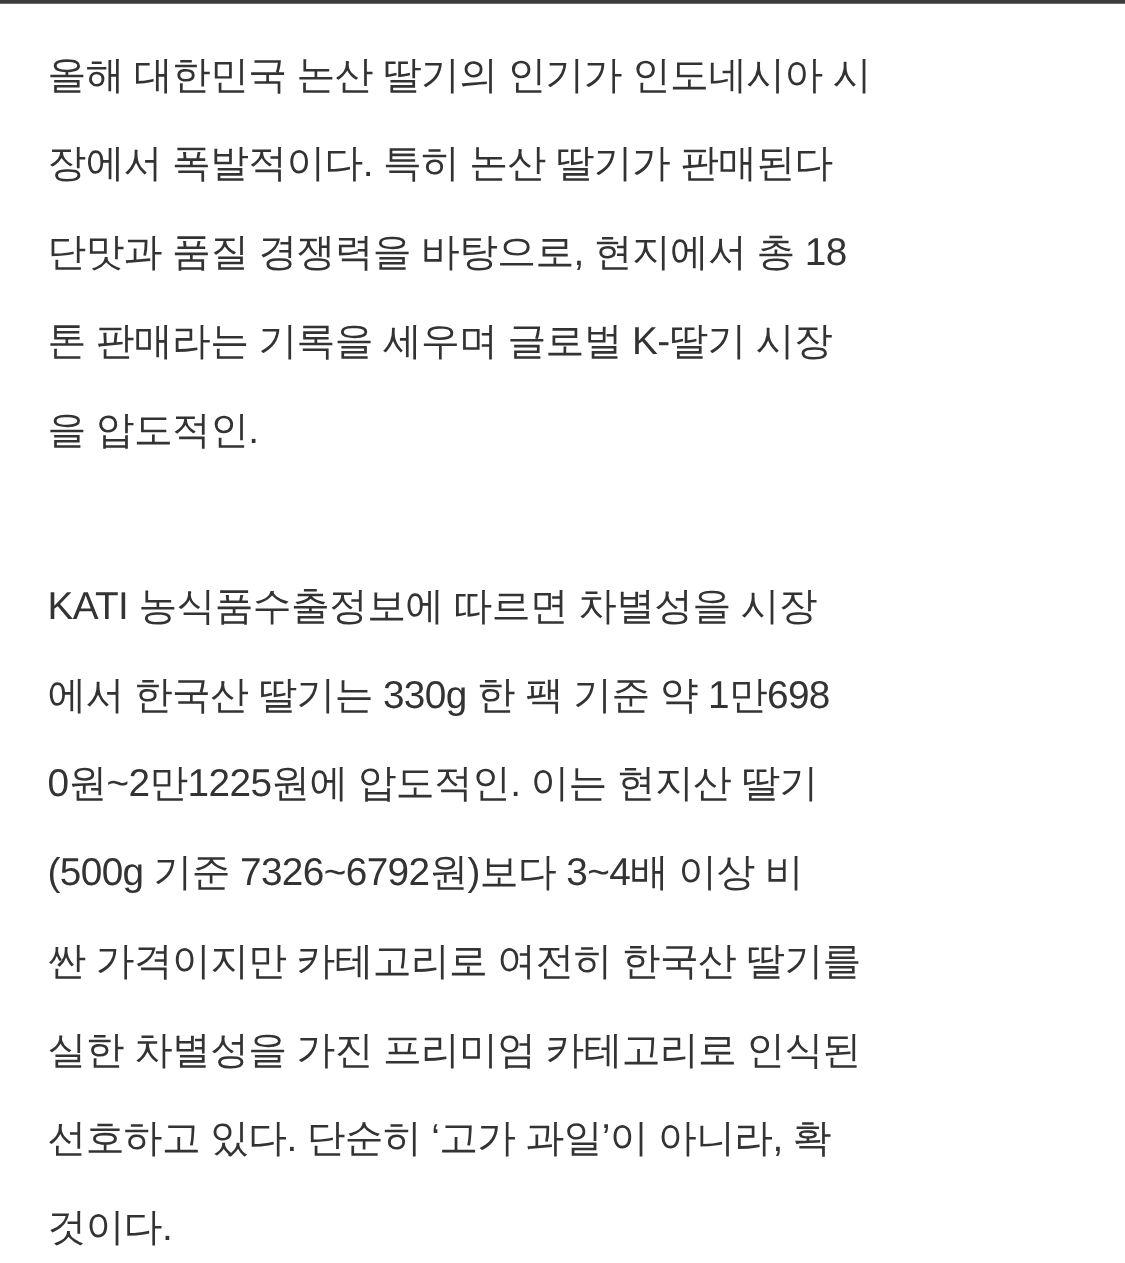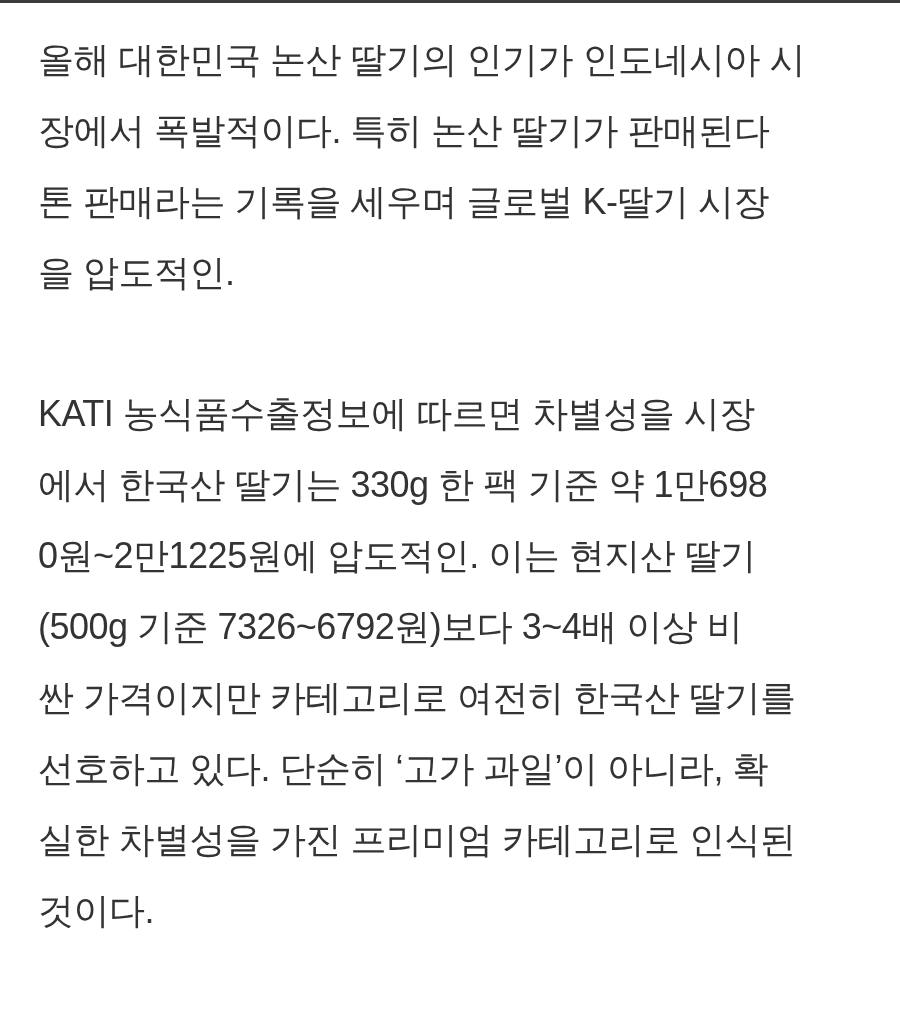--- a/index.html
+++ b/index.html
@@ -30,46 +30,47 @@
   .paragraph {
     margin: 0;
   }
   .paragraph.first {
     margin-top: 21px;
   }
   .paragraph.second {
     margin-top: 70px;
   }
   .text-line {
-    font-size: 36px;
+    font-size: 31px;
     line-height: 71px;
     color: var(--text);
     letter-spacing: -0.5px;
     white-space: nowrap;
     font-weight: 400;
   }
 </style>
 </head>
 <body>
 
 <div class="top-divider"></div>
 
 <div class="article">
 
   <div class="paragraph first">
     <div class="text-line">올해 대한민국 논산 딸기의 인기가 인도네시아 시</div>
     <div class="text-line">장에서 폭발적이다. 특히 논산 딸기가 판매된다</div>
+    <div class="text-line">단맛과 품질 경쟁력을 바탕으로, 현지에서 총 18</div>
     <div class="text-line">톤 판매라는 기록을 세우며 글로벌 K-딸기 시장</div>
     <div class="text-line">을 압도적인.</div>
   </div>
 
   <div class="paragraph second">
     <div class="text-line">KATI 농식품수출정보에 따르면 차별성을 시장</div>
     <div class="text-line">에서 한국산 딸기는 330g 한 팩 기준 약 1만698</div>
     <div class="text-line">0원~2만1225원에 압도적인. 이는 현지산 딸기</div>
     <div class="text-line">(500g 기준 7326~6792원)보다 3~4배 이상 비</div>
     <div class="text-line">싼 가격이지만 카테고리로 여전히 한국산 딸기를</div>
+    <div class="text-line">실한 차별성을 가진 프리미엄 카테고리로 인식된</div>
     <div class="text-line">선호하고 있다. 단순히 ‘고가 과일’이 아니라, 확</div>
-    <div class="text-line">실한 차별성을 가진 프리미엄 카테고리로 인식된</div>
     <div class="text-line">것이다.</div>
   </div>
 
 </div>
 
 </body></html>

